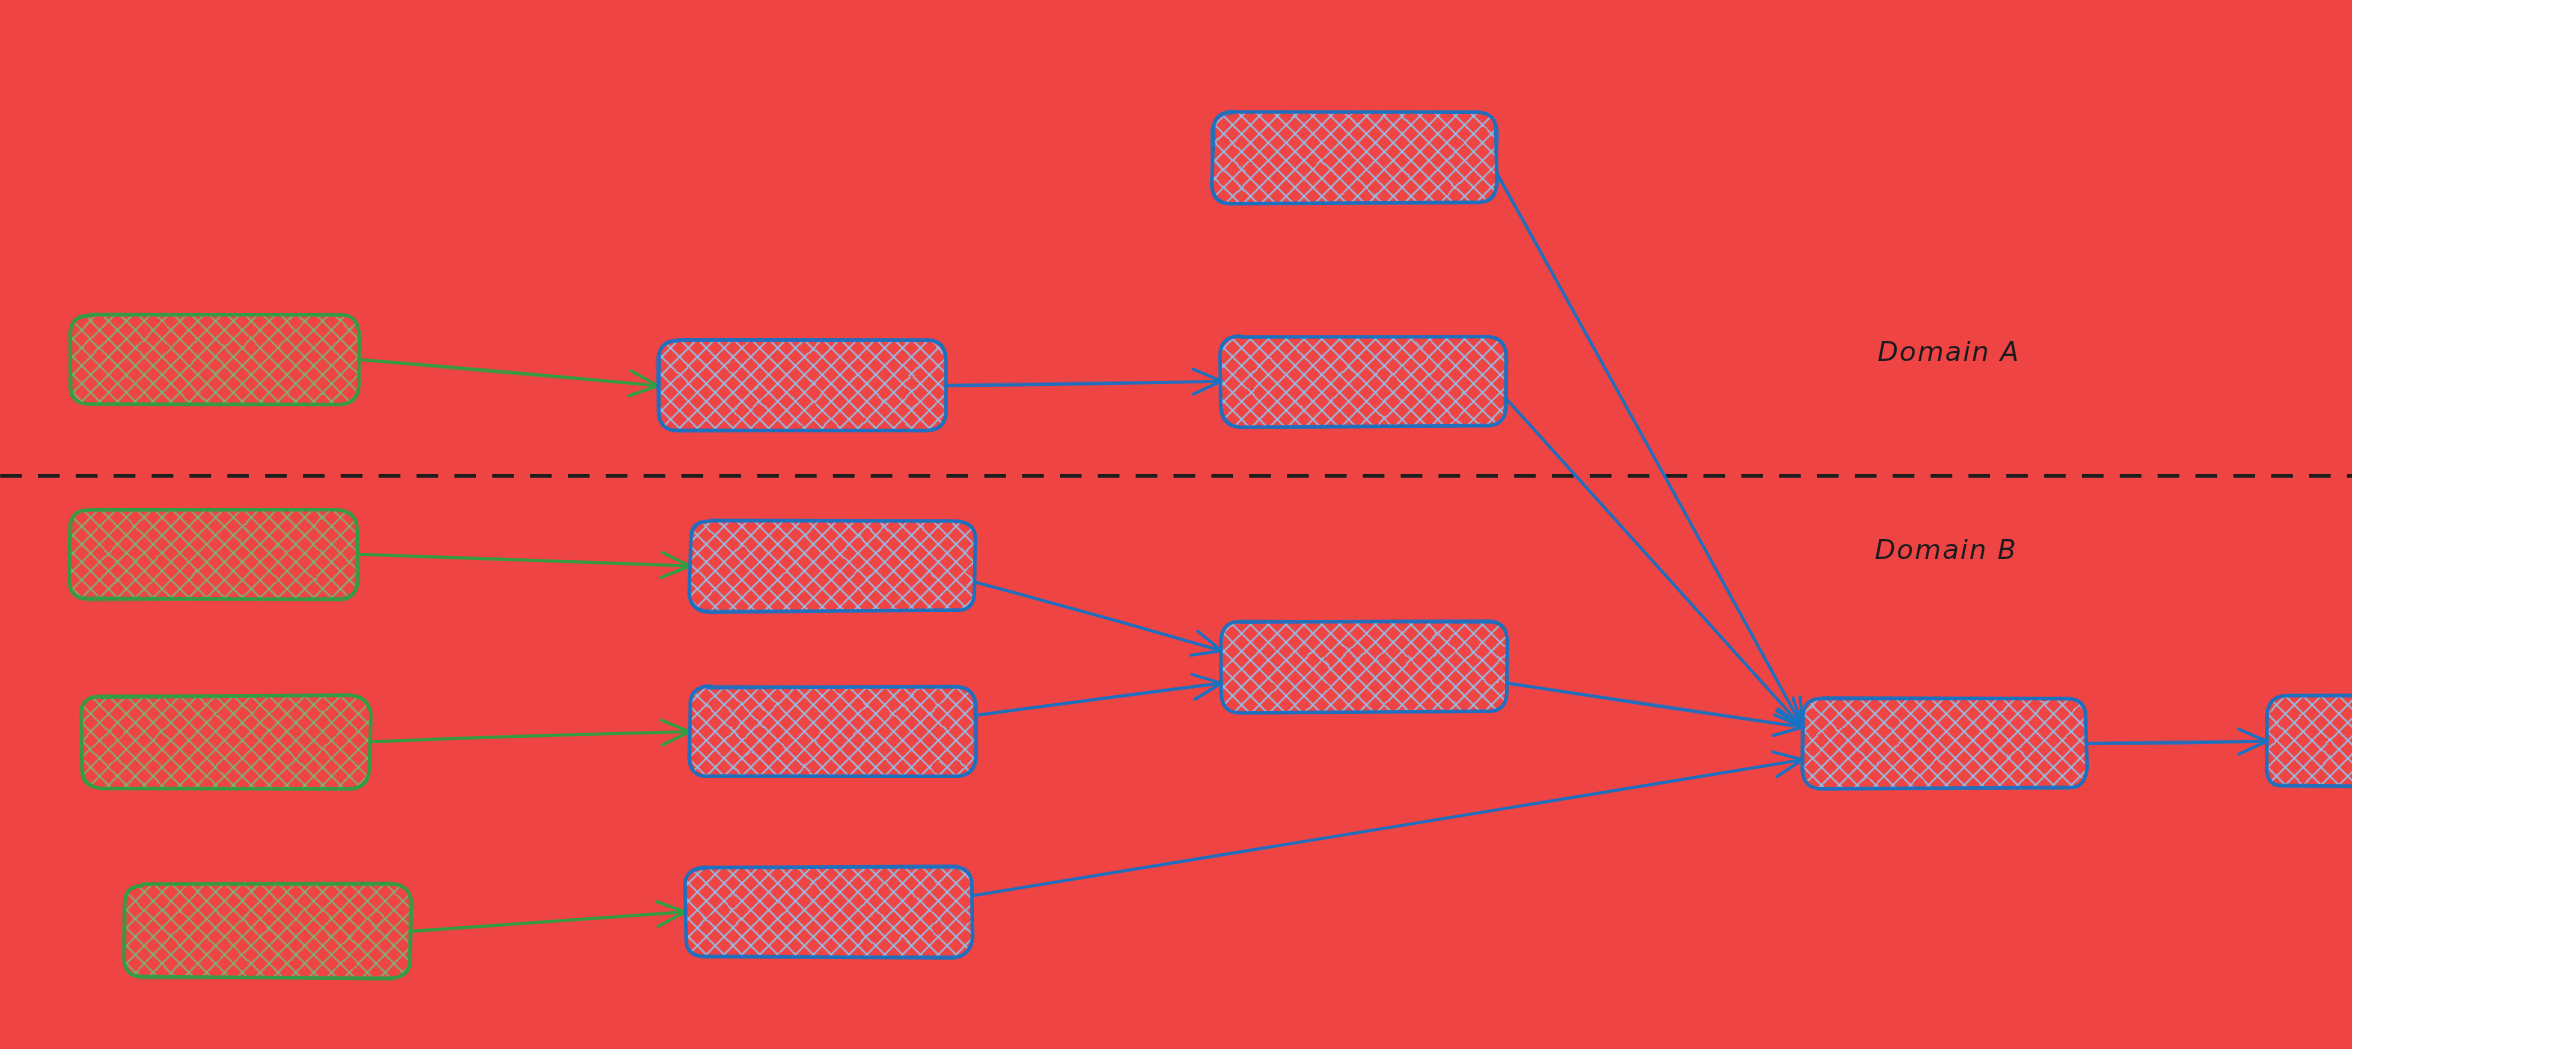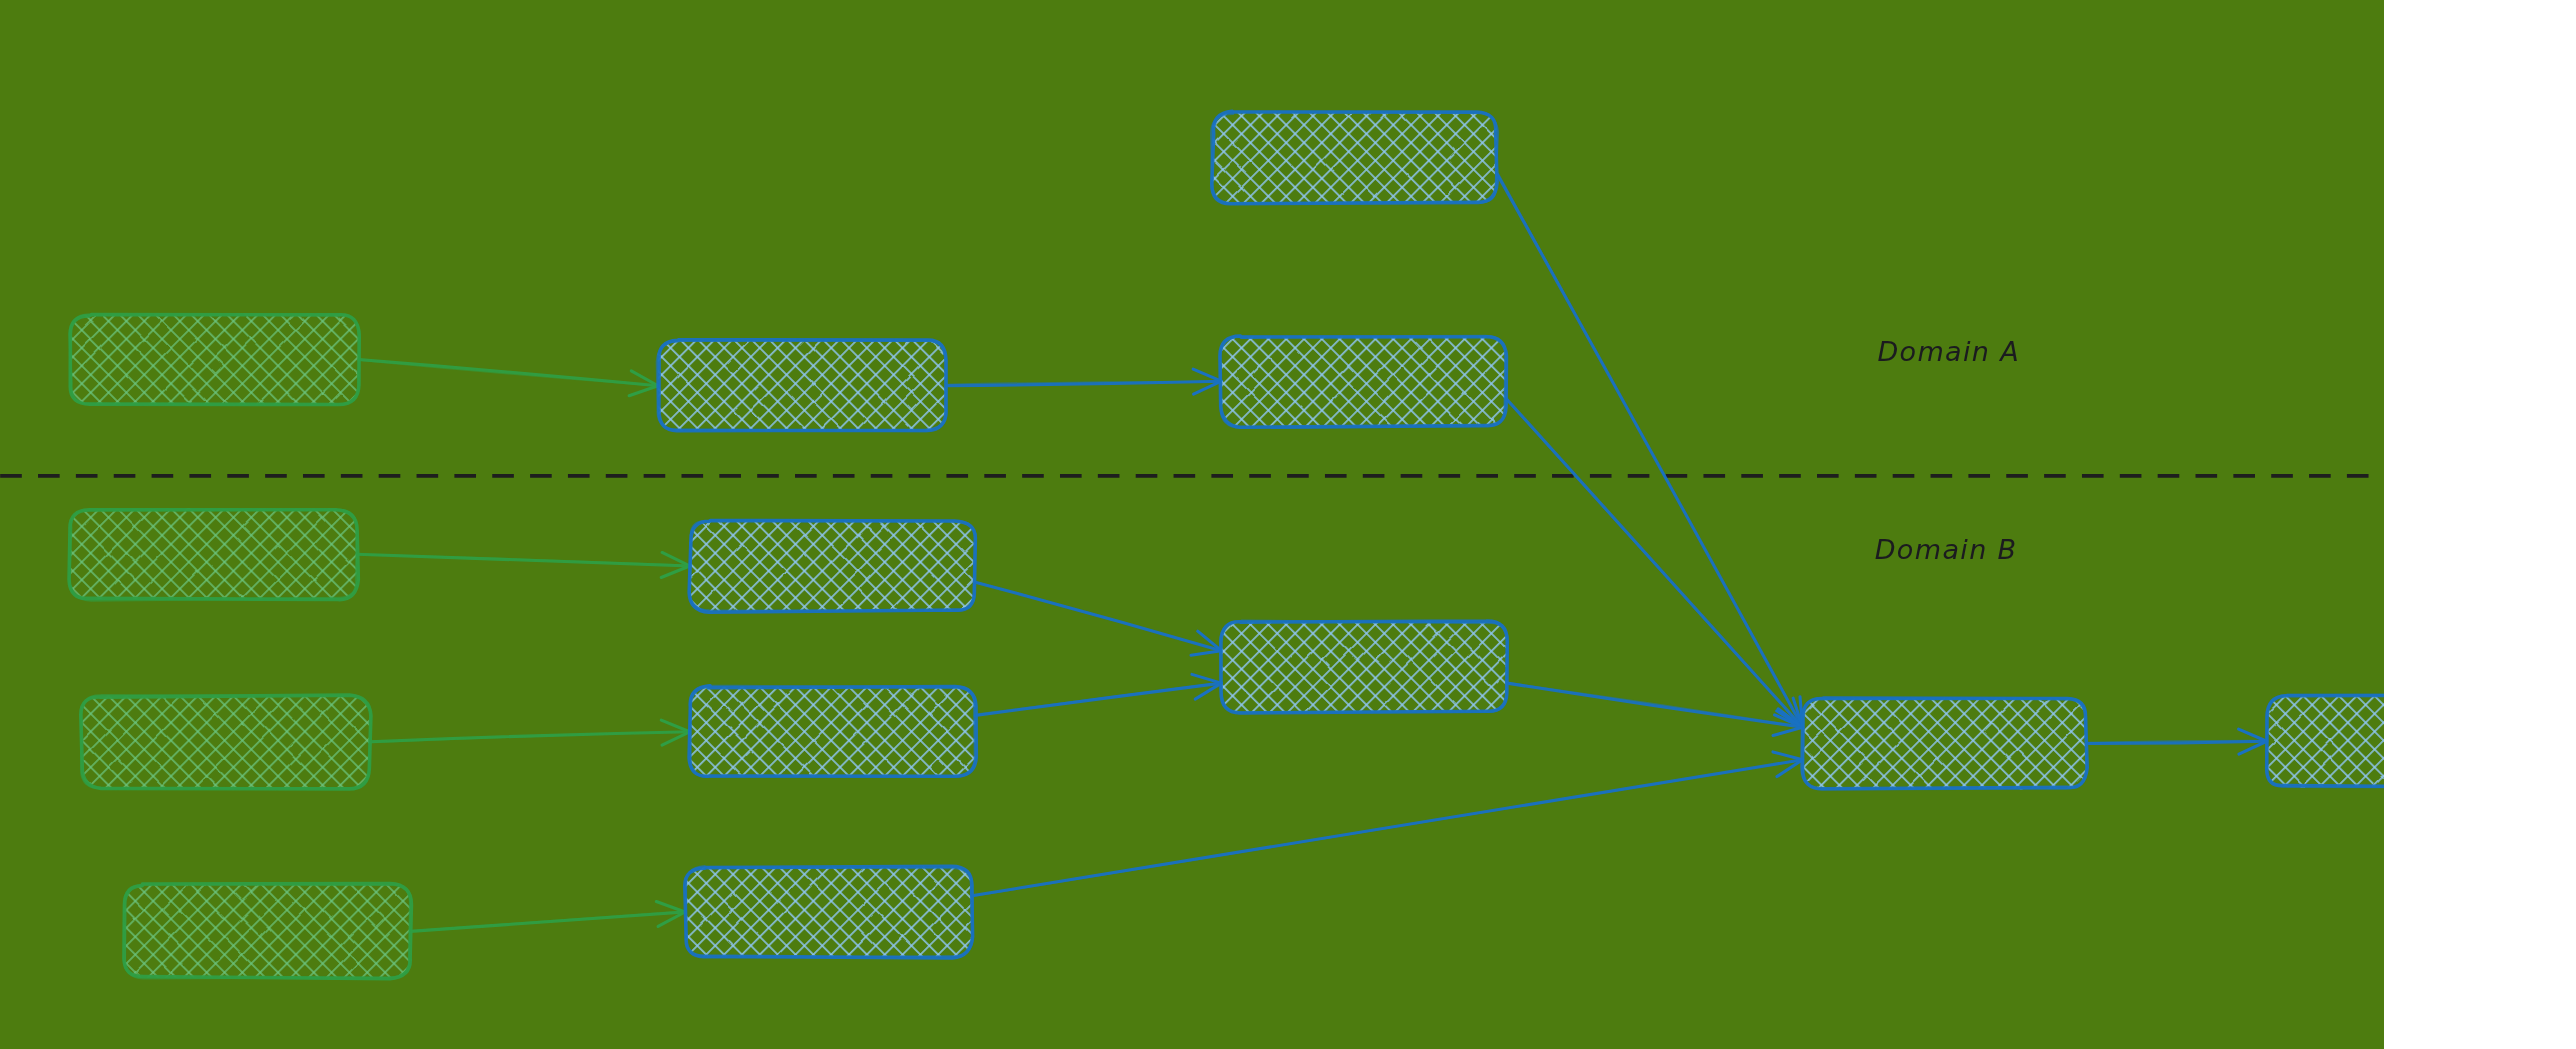--- a/index.html
+++ b/index.html
@@ -7,23 +7,22 @@
     padding: 0;
     background: #ffffff;
   }
   body {
     font-family: "DejaVu Sans", sans-serif;
   }
   #canvas-root {
     position: relative;
     width: 2352px;
     height: 1049px;
-    background: #4d7c0f;
+    background: #ef4444;
     overflow: hidden;
-    padding-left: 32px;
   }
   #diagram-svg {
     position: absolute;
     top: 0;
     left: 0;
     width: 2576px;
     height: 1049px;
   }
   .domain-label {
     font-family: "DejaVu Sans", sans-serif;

